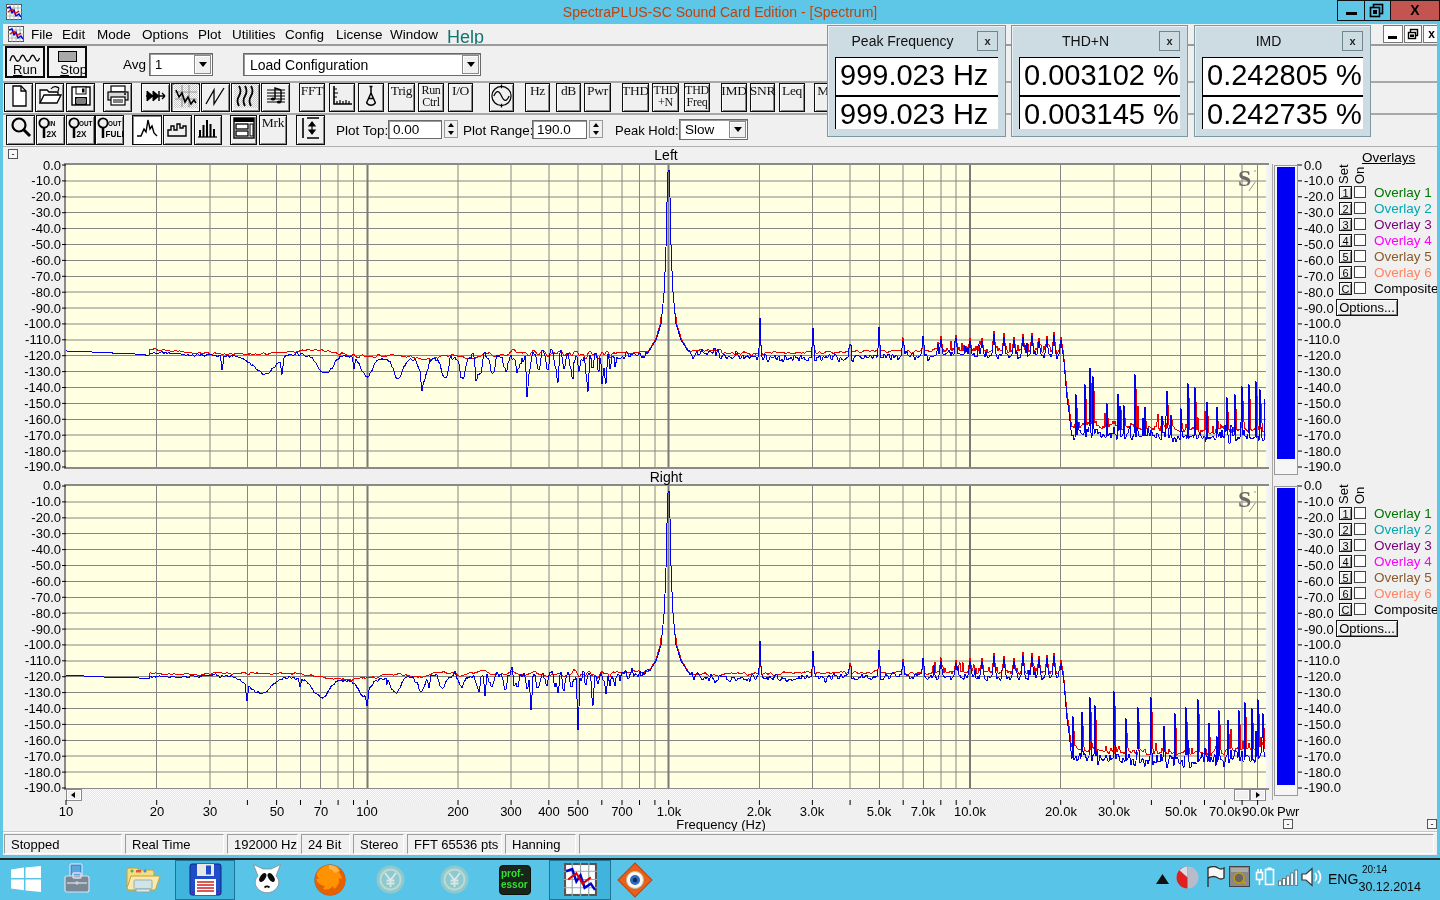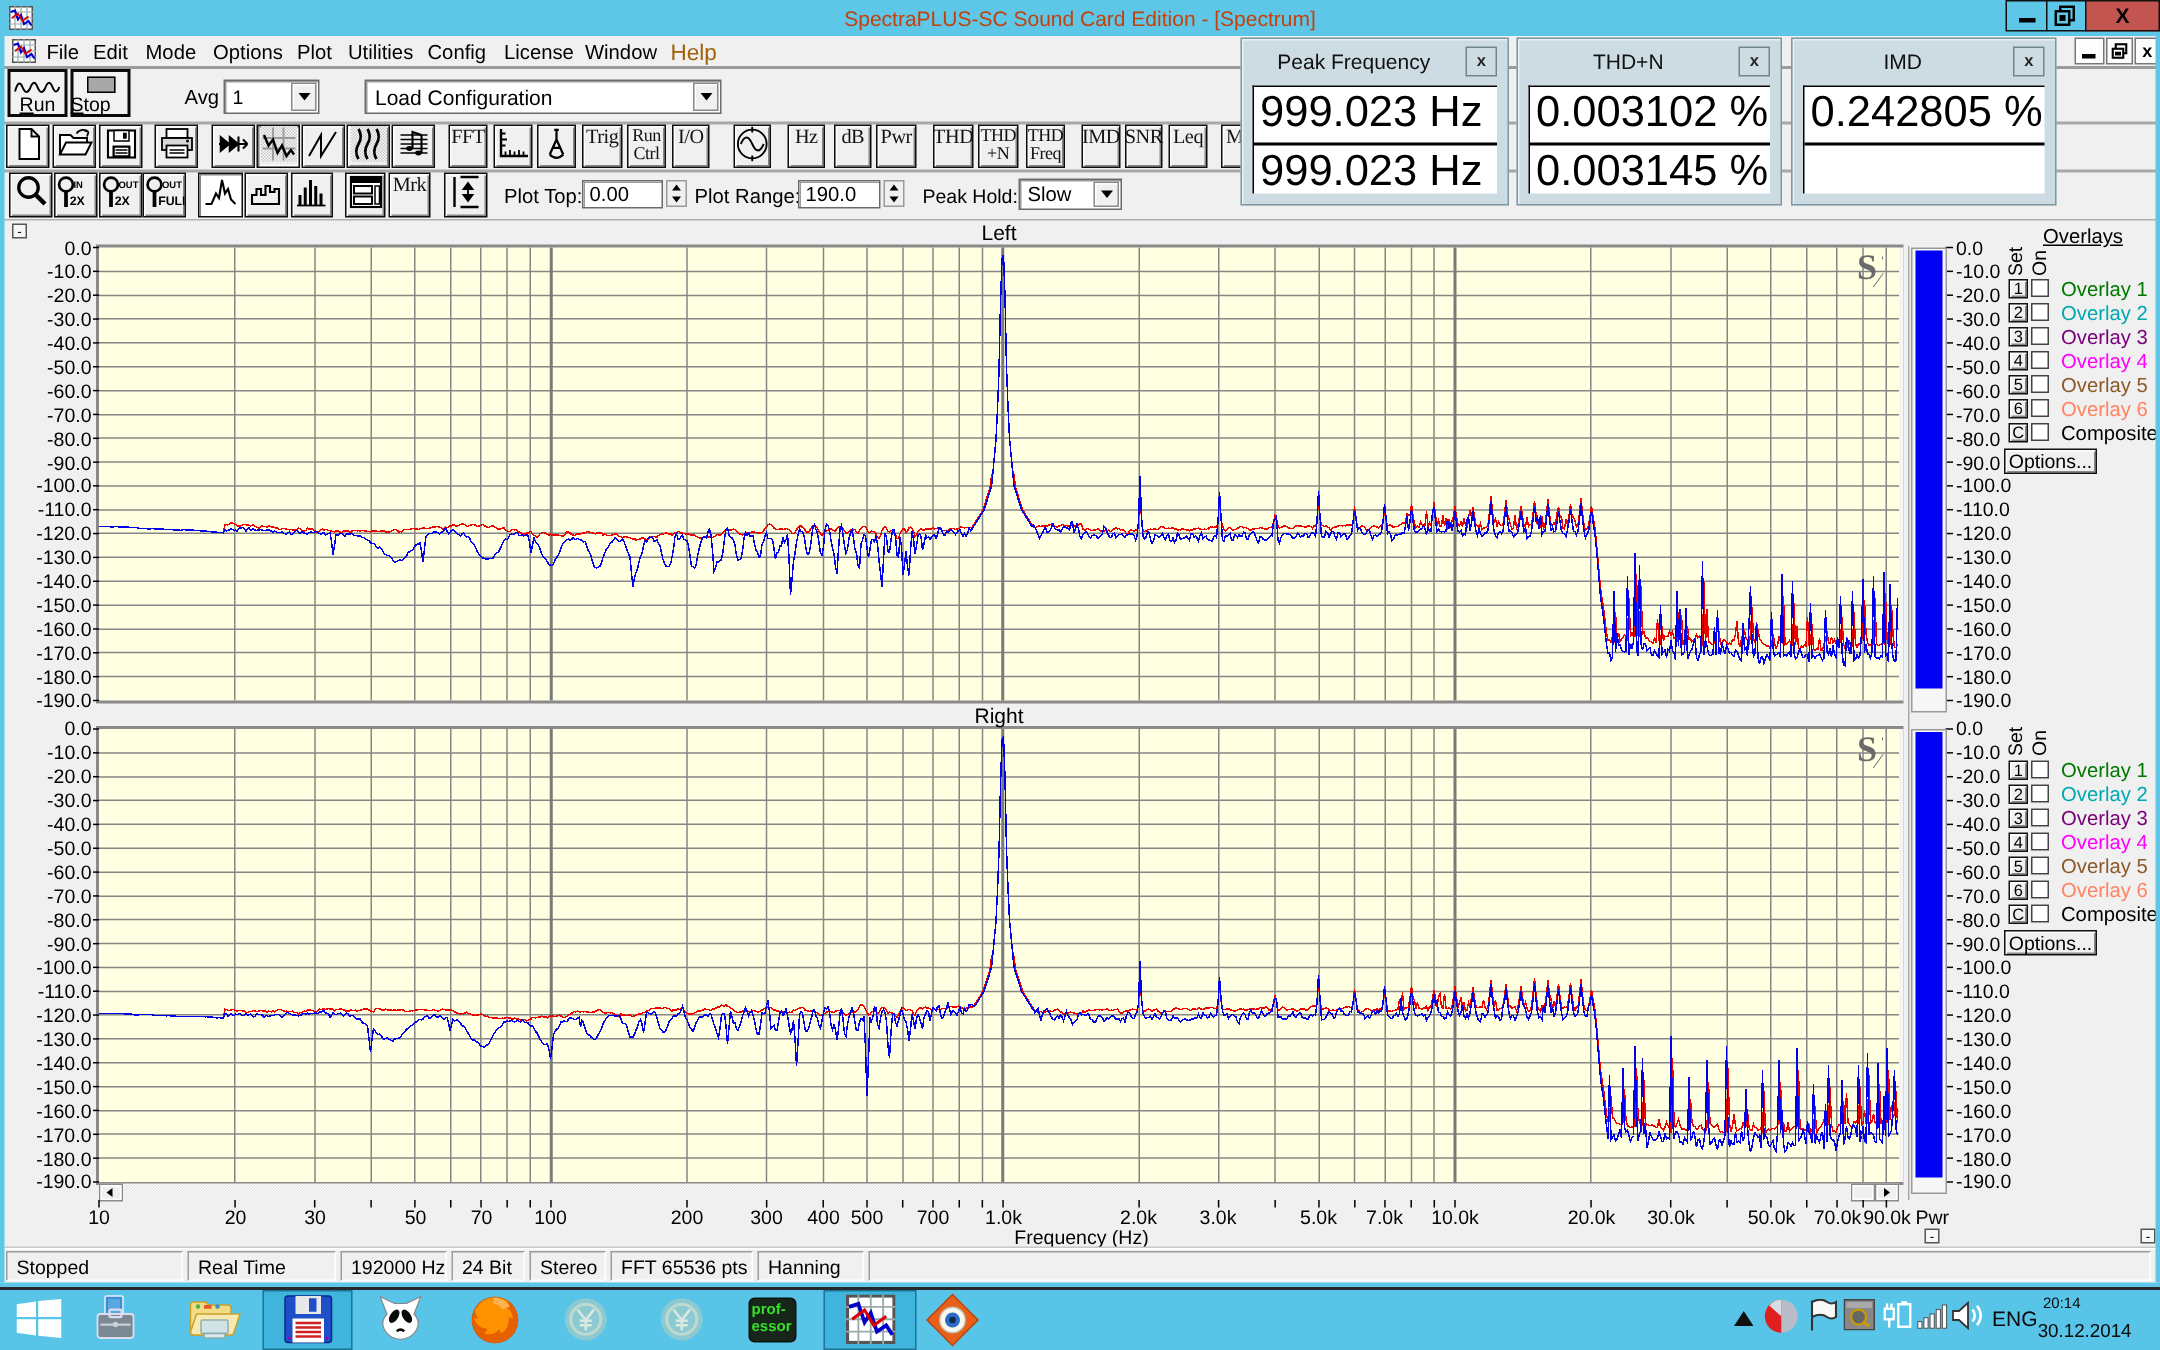--- a/index.html
+++ b/index.html
@@ -46,40 +46,40 @@
   </svg>
 <div class="abs" style="left:31px;top:27px;font-size:13.5px;color:#000">File</div>
 <div class="abs" style="left:62px;top:27px;font-size:13.5px;color:#000">Edit</div>
 <div class="abs" style="left:97px;top:27px;font-size:13.5px;color:#000">Mode</div>
 <div class="abs" style="left:142px;top:27px;font-size:13.5px;color:#000">Options</div>
 <div class="abs" style="left:198px;top:27px;font-size:13.5px;color:#000">Plot</div>
 <div class="abs" style="left:232px;top:27px;font-size:13.5px;color:#000">Utilities</div>
 <div class="abs" style="left:285px;top:27px;font-size:13.5px;color:#000">Config</div>
 <div class="abs" style="left:336px;top:27px;font-size:13.5px;color:#000">License</div>
 <div class="abs" style="left:390px;top:27px;font-size:13.5px;color:#000">Window</div>
-<div class="abs" style="left:447px;top:27px;font-size:15px;color:#a16207">Help</div>
+<div class="abs" style="left:447px;top:27px;font-size:18px;color:#0f766e">Help</div>
 <div class="abs" style="left:1383px;top:25px;width:20px;height:18px;background:#fdfdfd;border:1px solid #777"></div>
 <div class="abs" style="left:1388px;top:36px;width:9px;height:3px;background:#000"></div>
 <div class="abs" style="left:1404px;top:25px;width:18px;height:18px;background:#fdfdfd;border:1px solid #777"></div>
 <svg class="abs" style="left:1407px;top:28px" width="12" height="12" viewBox="0 0 12 12">
     <rect x="3.5" y="1.5" width="7" height="6" fill="none" stroke="#000" stroke-width="1.4"></rect>
     <rect x="1.5" y="4.5" width="7" height="6" fill="#fdfdfd" stroke="#000" stroke-width="1.4"></rect>
     <rect x="3" y="6.5" width="4" height="2.5" fill="#000"></rect>
   </svg>
 <div class="abs" style="left:1423px;top:25px;width:17px;height:18px;background:#fdfdfd;border:1px solid #777;font-weight:bold;font-size:12px;text-align:center;line-height:16px">x</div>
 <div class="abs" style="left:0;top:44px;width:1440px;height:2px;background:#9b9b9b"></div>
 <div class="abs" style="left:3px;top:46px;width:1434px;height:35px;background:#f0f0f0"></div>
 <div class="abs" style="left:5px;top:46px;width:40px;height:32px;background:#f2f2f2;border:2px solid #0a0a0a"></div>
 <svg class="abs" style="left:9px;top:50px" width="32" height="14" viewBox="0 0 32 14">
     <path d="M1 11 Q3.5 2 6 8 T11 9 Q13.5 2 16 8 T21 9 Q23.5 2 26 8 T30.5 8" stroke="#000" fill="none" stroke-width="1.3"></path>
   </svg>
 <div class="abs" style="left:5px;top:62px;width:40px;text-align:center;font-size:13px"><span style="text-decoration:underline">R</span>un</div>
 <div class="abs" style="left:47px;top:46px;width:40px;height:32px;background:#f2f2f2;border:2px solid #0a0a0a"></div>
 <div class="abs" style="left:58px;top:51px;width:19px;height:11px;background:#a8a8a8;border:1px solid #000"></div>
-<div class="abs" style="left:47px;top:62px;width:40px;text-align:left;font-size:13px"><span style="text-decoration:underline">S</span>top</div>
+<div class="abs" style="left:47px;top:62px;width:40px;text-align:right;font-size:13px"><span style="text-decoration:underline">S</span>top</div>
 <div class="abs" style="left:123px;top:57px;font-size:13.5px">Avg</div>
 <div class="combo" style="left:149px;top:53px;width:64px;height:23px">
     <div class="cbtn">
       <div class="arr"></div>
     </div>
     <div class="abs" style="left:5px;top:3px;font-size:13px">1</div>
   </div>
 <div class="combo" style="left:243px;top:53px;width:238px;height:23px">
     <div class="cbtn">
       <div class="arr"></div>
@@ -616,20 +616,21 @@
 <div class="abs" style="left:0;right:0;top:37px;height:2px;background:#000"></div>
 <div class="pval" style="top:40px">0.003145 %</div>
     </div>
   </div>
 <div class="panel" style="left:1194px;width:177px">
 <div class="pttl">IMD</div>
     <div class="pX">x</div>
 <div class="pbody">
       <div class="pval" style="top:1px">0.242805 %</div>
 <div class="abs" style="left:0;right:0;top:37px;height:2px;background:#000"></div>
+<div class="pval" style="top:40px">0.242735 %</div>
     </div>
   </div>
 <div class="abs" style="left:0;top:831px;width:1440px;height:1px;background:#c8c8c8"></div>
 <div class="abs" style="left:0;top:832px;width:1440px;height:1px;background:#fff"></div>
 <div class="sbar" style="left:4px;width:118px">Stopped</div>
 <div class="sbar" style="left:125px;width:99px">Real Time</div>
 <div class="sbar" style="left:227px;width:71px">192000 Hz</div>
 <div class="sbar" style="left:301px;width:49px">24 Bit</div>
 <div class="sbar" style="left:353px;width:51px">Stereo</div>
 <div class="sbar" style="left:407px;width:95px">FFT 65536 pts</div>

